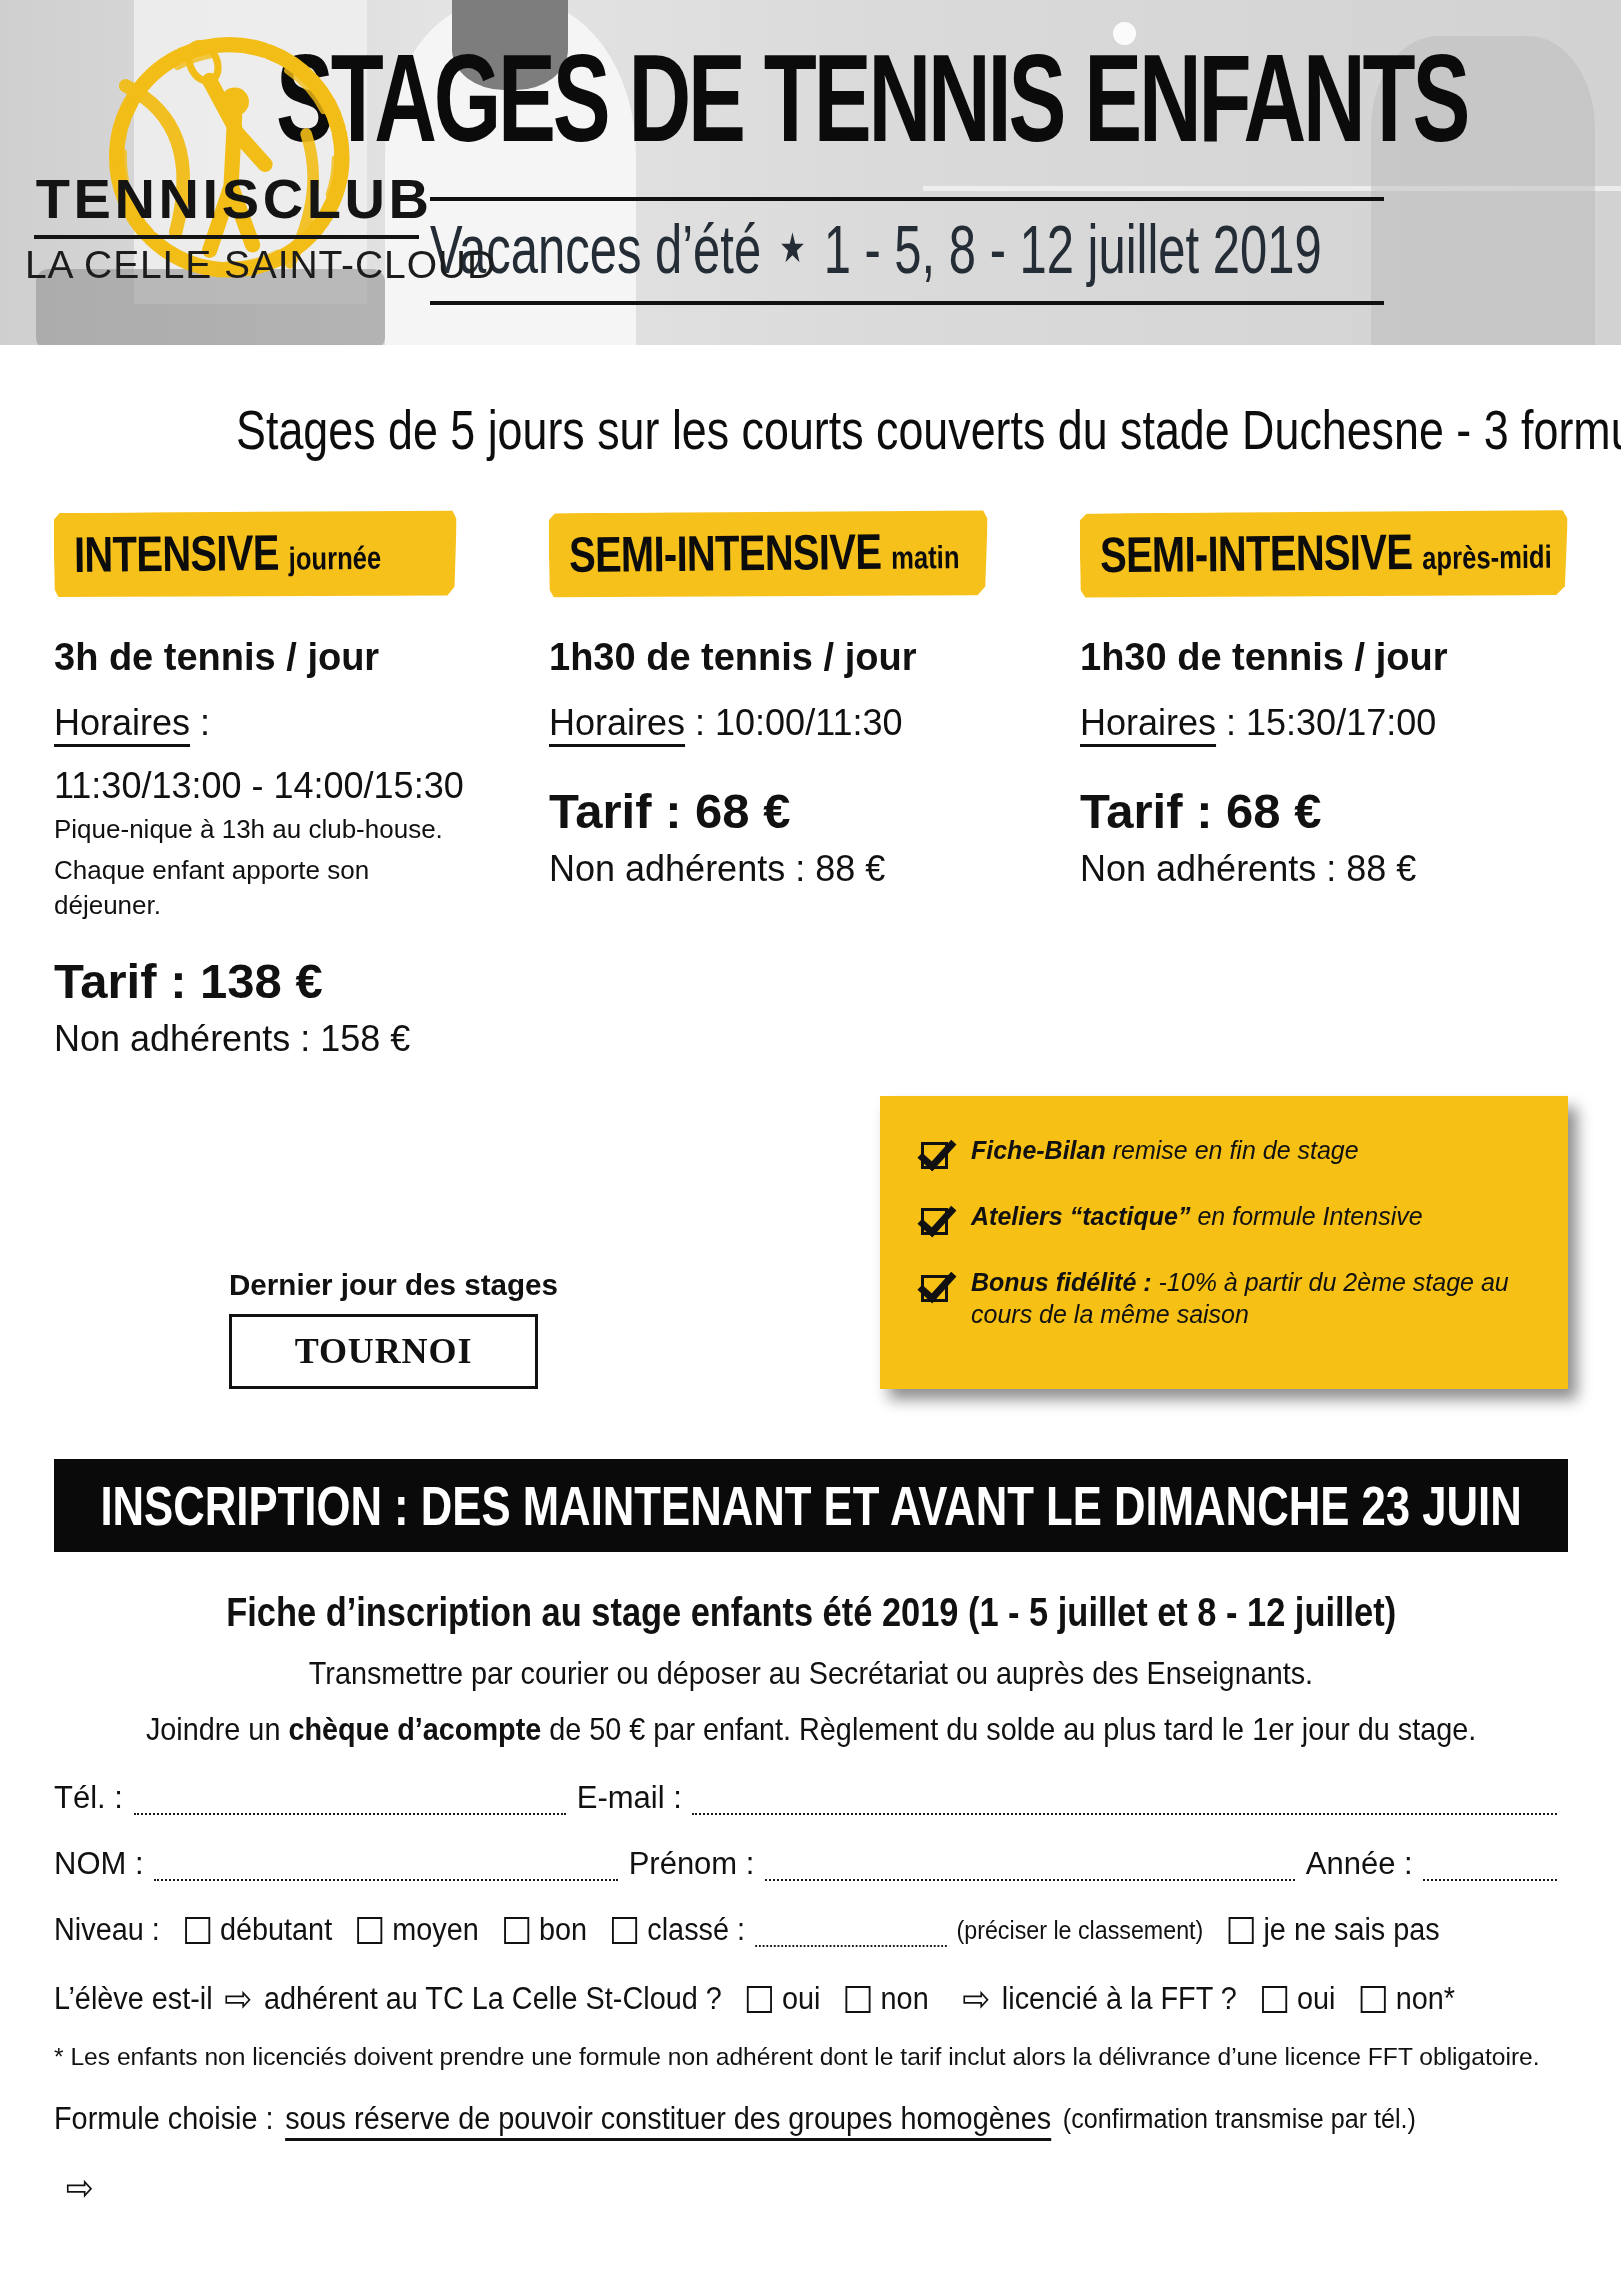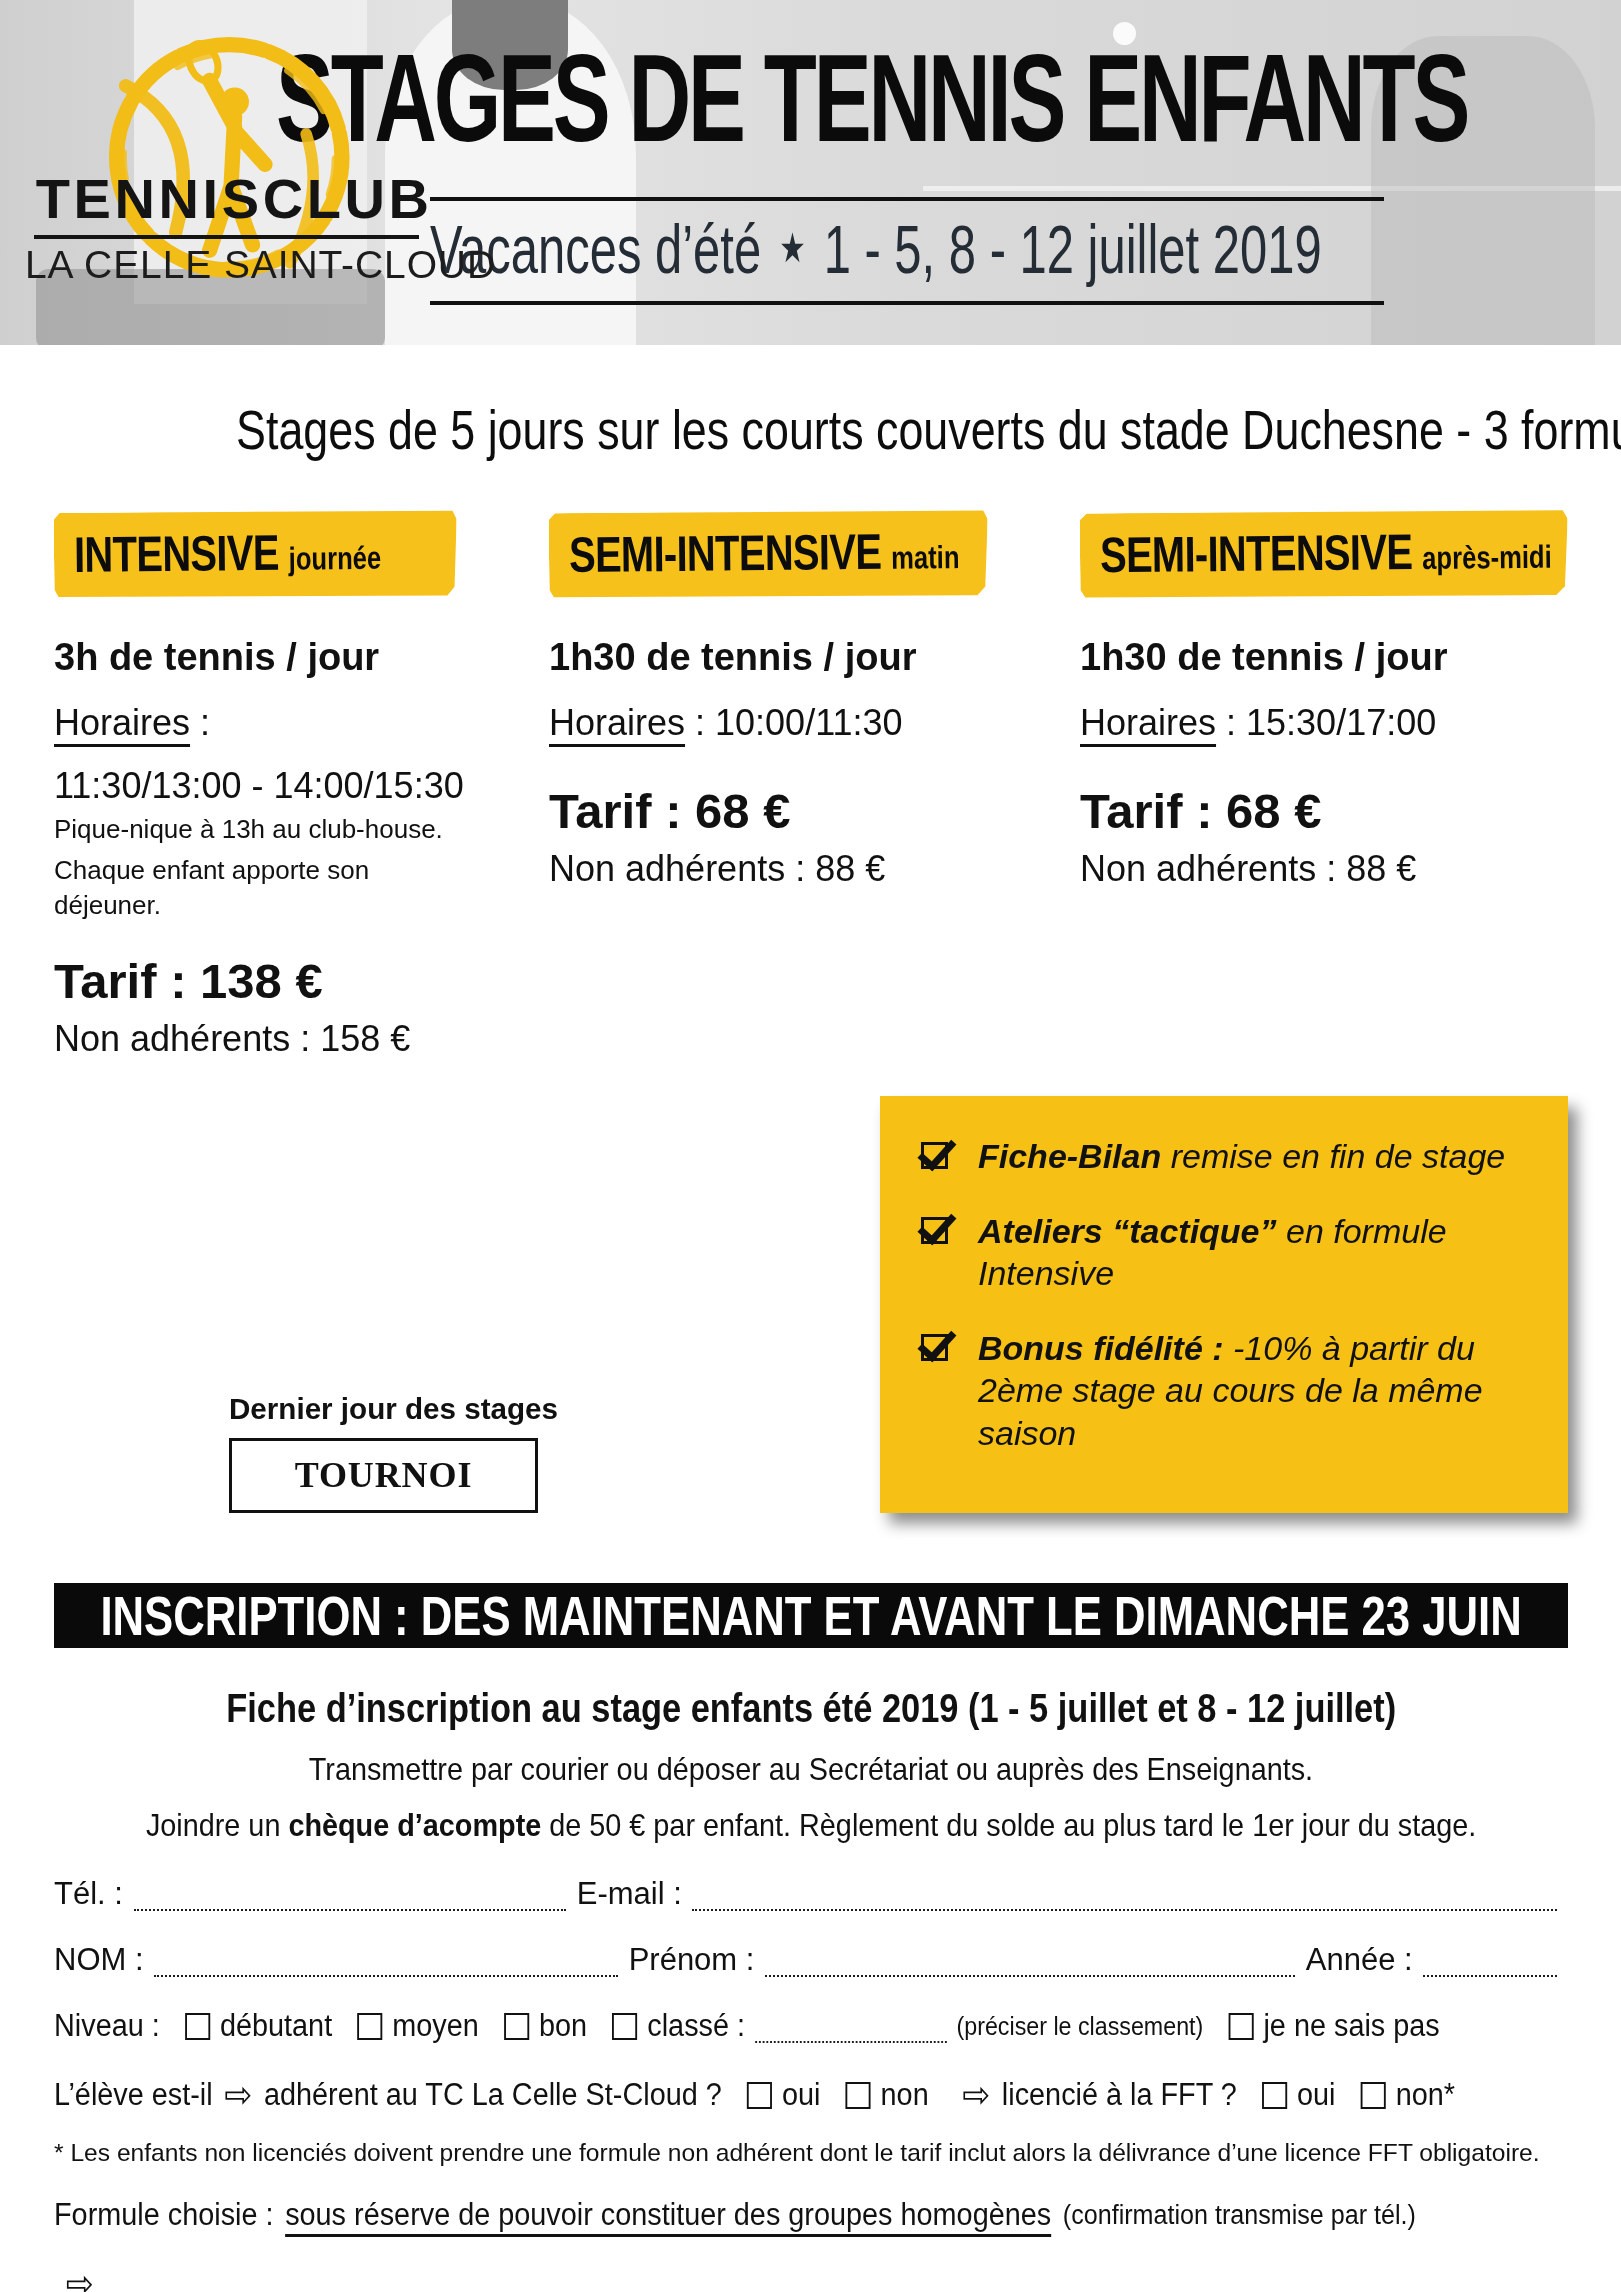--- a/index.html
+++ b/index.html
@@ -65,25 +65,25 @@
   
   .midrow { display:flex; justify-content:space-between; align-items:flex-end; margin-top:36px; }
   .tournoi { margin-left:175px; width:309px; text-align:center; }
   .tournoi-label { font-size:29.6px; font-weight:700; white-space:nowrap; }
   .tournoi-box { margin-top:12.5px; border:3.6px solid #111; padding:12.5px 0 14.3px 0; font-size:36px; font-weight:800; letter-spacing:0.9px;font-family:Liberation Serif, serif; }
   .benefits { width:688px; background:#f6c014; padding:39px 38px 27px 41px; box-shadow:9px 10.7px 14.3px rgba(0,0,0,0.45); }
   .bitem { display:flex; align-items:flex-start; margin-bottom:32px; }
   .bcheck { flex:0 0 27px; width:27px; height:27px; border:3.6px solid #111; margin-top:7.2px; position:relative; background:#f6c014; }
   .bcheck::after { content:""; position:absolute; left:2.7px; top:-12.5px; width:12.5px; height:29px;
     border-right:7.2px solid #111; border-bottom:7.2px solid #111; transform:rotate(42deg); }
-  .btext { margin-left:30px; font-size:34px; font-style:italic; line-height:1.25; }
+  .btext { margin-left:23px; font-size:25px; font-style:italic; line-height:1.25; }
   .btext b { font-weight:800; }
 
   
-  .black-banner { margin:70px 54px 0 54px; background:#0a0a0a; height:65px; display:flex; align-items:center; justify-content:center; }
+  .black-banner { margin:70px 54px 0 54px; background:#0a0a0a; height:93px; display:flex; align-items:center; justify-content:center; }
   .black-banner span { white-space:nowrap; color:#fff; font-size:56px; font-weight:800; letter-spacing:0;
     transform:scaleX(0.78); transform-origin:center; }
 
   
   .ftitle { margin-top:38px; text-align:center; }
   .ftitle span { display:inline-block; white-space:nowrap; font-size:40px; font-weight:800;
     transform:scaleX(0.86); transform-origin:center; }
   .fcenter { margin-top:19.7px; text-align:center; }
   .fcenter span.wrapfit { display:inline-block; white-space:nowrap; font-size:32px;
     transform:scaleX(0.90); transform-origin:center; }

